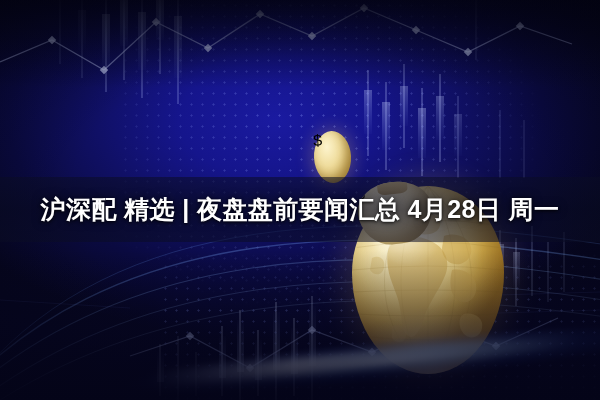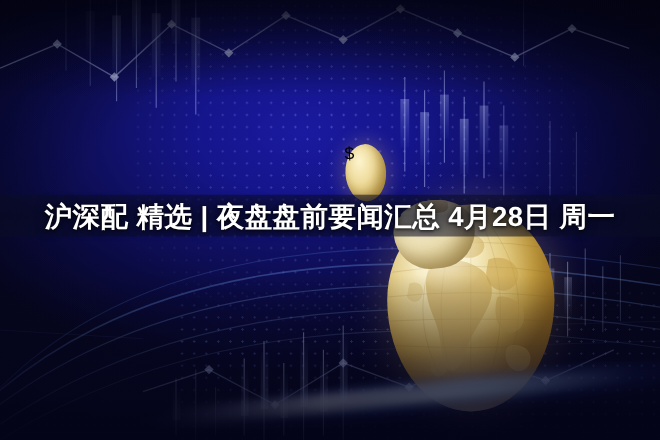--- a/index.html
+++ b/index.html
@@ -160,21 +160,21 @@
     background: linear-gradient(to right, rgba(255,255,255,0) 0%, rgba(245,250,255,0.85) 34%, rgba(200,230,255,0.55) 68%, rgba(255,255,255,0) 100%);
     transform: rotate(-5.5deg);
     filter: blur(4px);
   }
 
   
   .title-band {
     position: absolute;
     left: 0; right: 0;
     top: 177px;
-    height: 38px;
+    height: 65px;
     background: linear-gradient(to bottom, rgba(10,12,36,0.55) 0%, rgba(8,10,32,0.66) 50%, rgba(10,12,36,0.55) 100%);
     display: flex;
     align-items: center;
   }
   .title-text {
     width: 100%;
     text-align: center;
     color: #ffffff;
     font-size: 25px;
     font-weight: bold;

